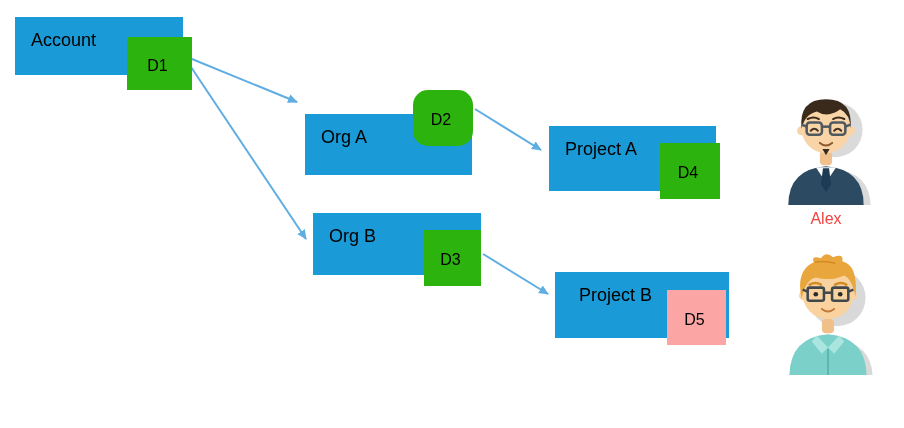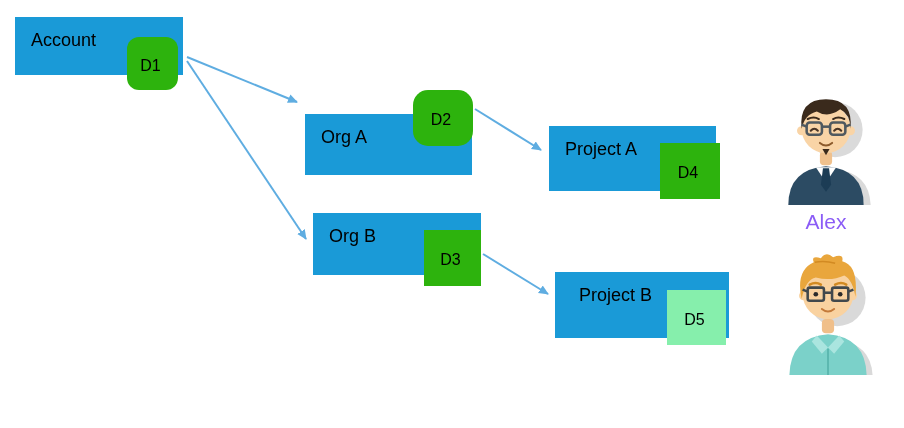--- a/index.html
+++ b/index.html
@@ -24,29 +24,29 @@
   .badge {
     position:absolute;
     background:#2db30d;
     display:flex; align-items:center; justify-content:center;
     font-size:16px; color:#000;
   }
   .badge span { transform:translate(-2px,2px); }
   .edges { position:absolute; left:0; top:0; width:904px; height:428px; pointer-events:none; }
   .avatar { position:absolute; }
   .user-name {
-    position:absolute; text-align:center; font-size:21px; color:#8b5cf6;
+    position:absolute; text-align:center; font-size:16px; color:#ef4444;
   }
   
   #n-account   { left:15px;  top:17px;  width:168px; height:58px; }
   #n-orga      { left:305px; top:73px;  width:167px; height:61px; }
   #n-orgb      { left:313px; top:213px; width:168px; height:62px; }
   #n-projecta  { left:549px; top:126px; width:167px; height:65px; }
   #n-projectb  { left:555px; top:272px; width:166px; height:66px;padding-left:8px; }
-  #b-d1 { left:127px; top:37px;  width:51px; height:53px;border-radius:12px; }
+  #b-d1 { left:127px; top:37px;  width:65px; height:53px; }
   #b-d2 { left:413px; top:90px;  width:60px; height:56px;border-radius:15px; }
   #b-d3 { left:424px; top:230px; width:57px; height:56px; }
   #b-d4 { left:660px; top:143px; width:60px; height:56px; }
   #b-d5 { left:667px; top:290px; width:59px; height:55px; }
   #avatar-alex { left:780px; top:88px;  width:92px; height:117px; }
   #avatar-uri  { left:782px; top:248px; width:92px; height:127px; }
   #name-alex { left:780px; top:210px; width:92px; }
   #name-uri  { left:782px; top:377px; width:92px; }
 </style>
 </head>
@@ -87,21 +87,21 @@
   </div>
   <div class="badge" id="b-d2" style="background: rgb(45, 179, 13);">
     <span>D2</span>
   </div>
   <div class="badge" id="b-d3" style="background: rgb(45, 179, 13);">
     <span>D3</span>
   </div>
   <div class="badge" id="b-d4" style="background: rgb(45, 179, 13);">
     <span>D4</span>
   </div>
-  <div class="badge" id="b-d5" style="background: #86efac;">
+  <div class="badge" id="b-d5" style="background: #fca5a5;">
     <span>D5</span>
   </div>
 
   <div class="avatar" id="avatar-alex">
     <svg width="92" height="117" viewBox="0 0 90 115">
 
       <g fill="#dadada" transform="translate(9,3)">
         <circle cx="45" cy="38" r="27"></circle>
         <path d="M10 115 Q10 80 45 77 Q80 80 80 115 Z"></path>
       </g>

